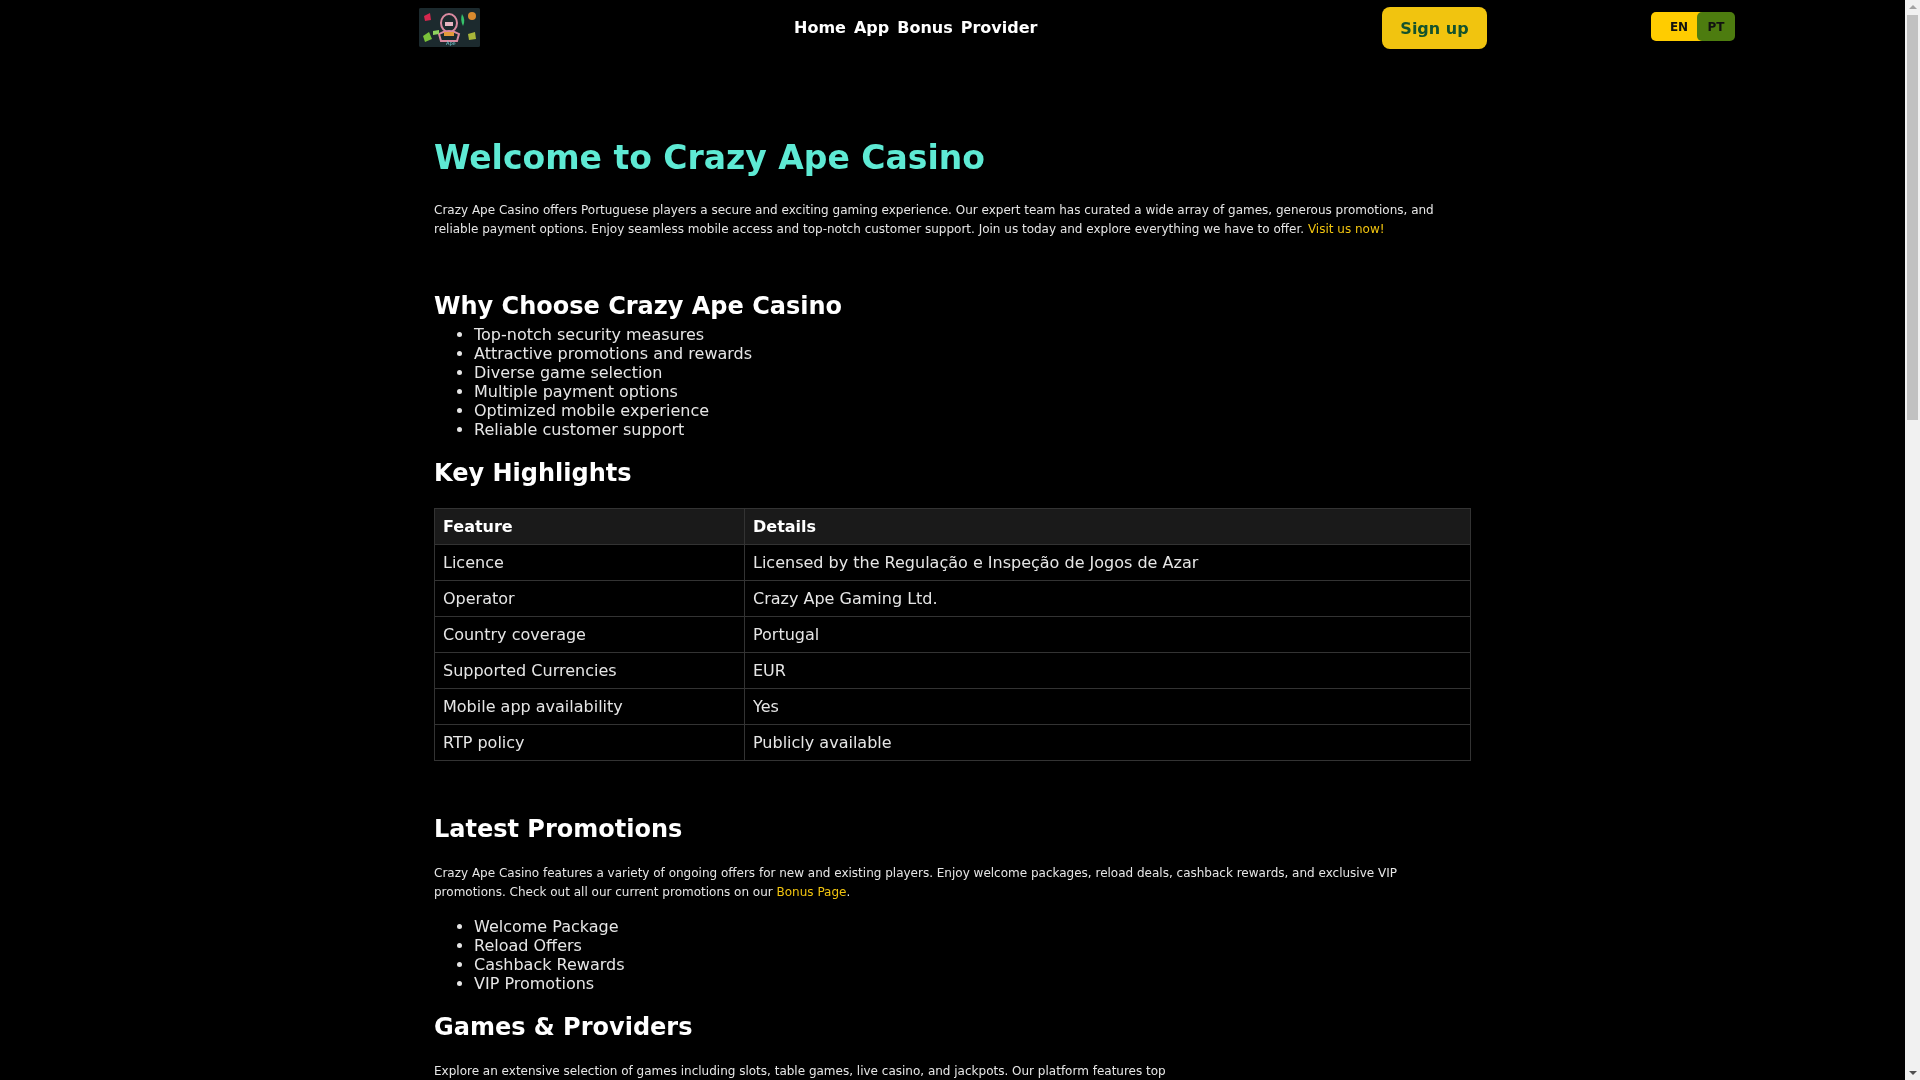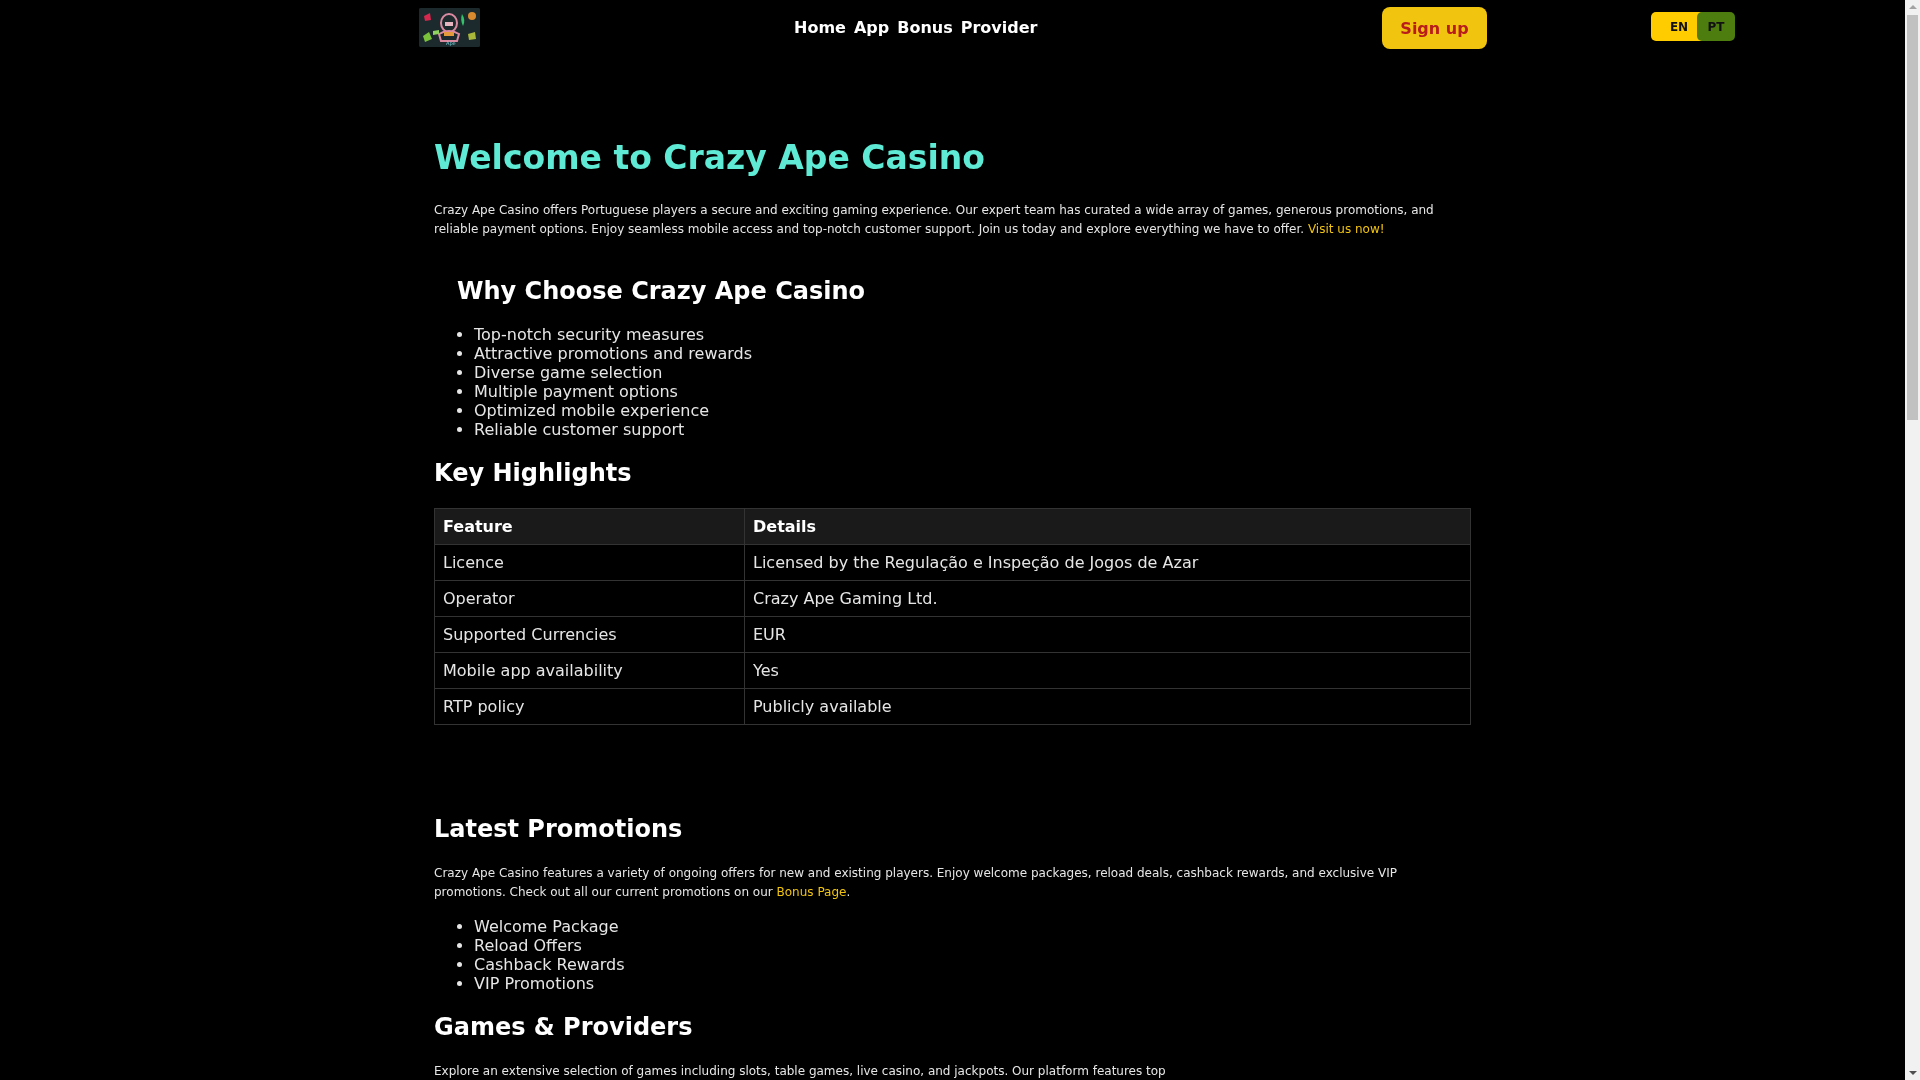--- a/index.html
+++ b/index.html
@@ -14,21 +14,21 @@
     background: #1d2b30; border-radius: 2px; overflow: hidden;
   }
   .logo svg { display: block; }
   .nav { position: absolute; left: 794px; top: 17px; display: flex; gap: 8px; }
   .nav a {
     color: #ffffff; text-decoration: none; font-weight: bold; font-size: 16px;
     line-height: 22px;
   }
   .signup {
     position: absolute; left: 1382px; top: 7px; width: 105px; height: 42px;
-    background: #f1c40f; color: #b91c1c; border: none; border-radius: 8px;
+    background: #f1c40f; color: #14532d; border: none; border-radius: 8px;
     font-family: "DejaVu Sans", sans-serif; font-weight: bold; font-size: 16px;
     cursor: pointer;
   }
   .lang { position: absolute; top: 12px; height: 29px; border-radius: 5px; border: none;
     font-family: "DejaVu Sans", sans-serif; font-weight: bold; font-size: 12px; cursor: pointer; }
   .lang.en { left: 1651px; width: 56px; background: #ffcc00; color: #111; }
   .lang.pt { left: 1697px; width: 38px; background: #4d7c0f; color: #111; }
 
   .main { position: absolute; left: 434px; top: 0; width: 1038px; }
   h1 { position: absolute; top: 138px; left: 0; margin: 0; font-size: 33px; font-weight: bold; color: #5eead4; white-space: nowrap; }
@@ -82,21 +82,21 @@
 
   <button class="lang en">EN</button>
   <button class="lang pt">PT</button>
 </div>
 
 <main class="main">
   <h1>Welcome to Crazy Ape Casino</h1>
 
   <p style="top:201px;"><span>Crazy Ape Casino offers Portuguese players a secure and exciting gaming experience. Our expert team has curated a wide array of games, generous promotions, and reliable payment options. Enjoy seamless mobile access and top-notch customer support. Join us today and explore everything we have to offer.</span> <a class="inline" href="#">Visit us now!</a></p>
 
-  <h2 style="top:277px;margin-left:23px;">Why Choose Crazy Ape Casino</h2>
+  <h2 style="top:292px;">Why Choose Crazy Ape Casino</h2>
   <ul style="top:325px;">
     <li>Top-notch security measures</li>
     <li>Attractive promotions and rewards</li>
     <li>Diverse game selection</li>
     <li>Multiple payment options</li>
     <li>Optimized mobile experience</li>
     <li>Reliable customer support</li>
   </ul>
 
   <h2 style="top:459px;">Key Highlights</h2>
@@ -108,20 +108,24 @@
       </tr>
     </thead>
     <tbody>
       <tr>
         <td class="c1">Licence</td>
         <td>Licensed by the Regulação e Inspeção de Jogos de Azar</td>
       </tr>
       <tr>
         <td class="c1">Operator</td>
         <td>Crazy Ape Gaming Ltd.</td>
+      </tr>
+      <tr>
+        <td class="c1">Country coverage</td>
+        <td>Portugal</td>
       </tr>
       <tr>
         <td class="c1">Supported Currencies</td>
         <td>EUR</td>
       </tr>
       <tr>
         <td class="c1">Mobile app availability</td>
         <td>Yes</td>
       </tr>
       <tr>

